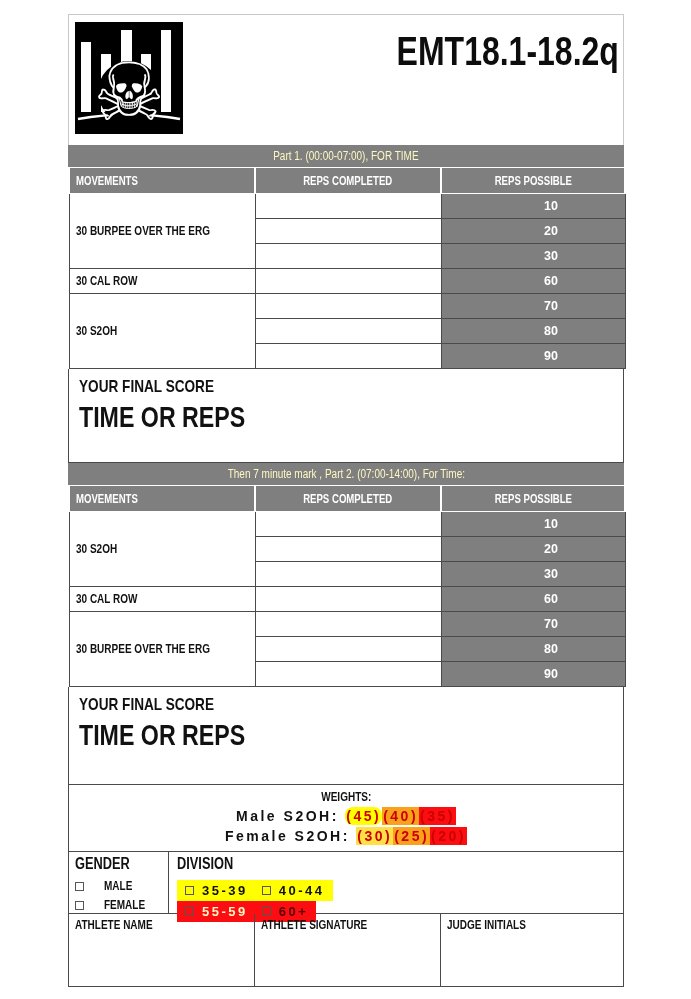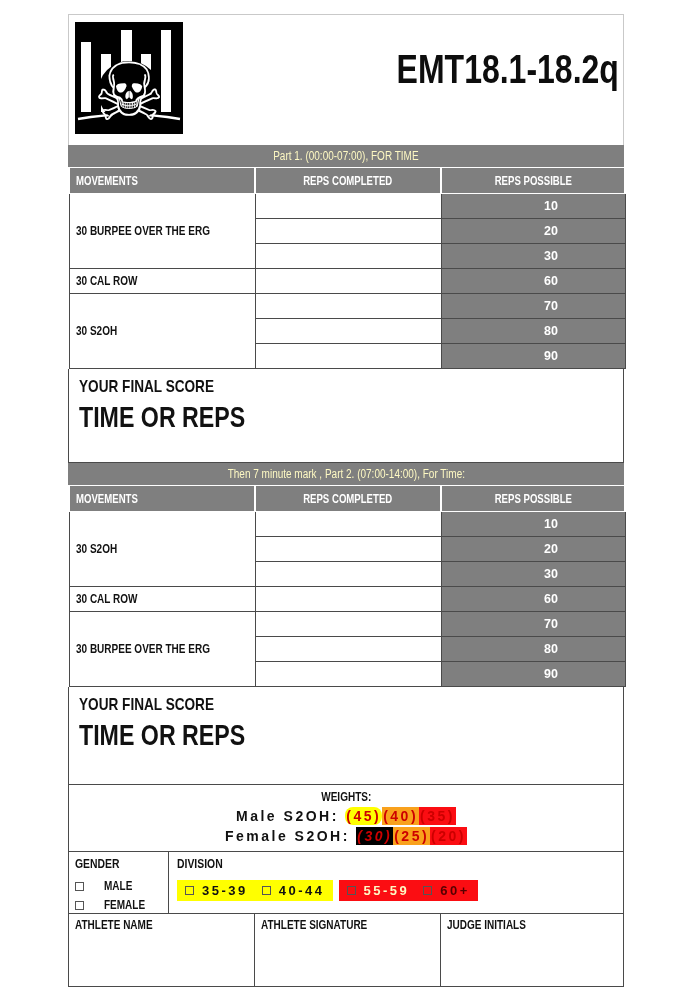--- a/index.html
+++ b/index.html
@@ -12,21 +12,21 @@
 
   
   .cx{display:inline-block;white-space:nowrap;transform:scaleX(0.8);}
   .cx-l{transform-origin:left center;}
   .cx-c{transform-origin:center center;}
   .cx-r{transform-origin:right center;}
 
   
   .hdr{height:131px;border:1px solid #c9c9c9;border-bottom:none;position:relative;box-sizing:border-box;}
   .logo{position:absolute;left:6px;top:7px;}
-  .titles{position:absolute;right:4px;top:28px;text-align:right;}
+  .titles{position:absolute;right:4px;top:10px;text-align:right;}
   .t{font-weight:bold;font-size:40px;line-height:52px;color:#0d0d0d;}
 
   
   .banner{
     background:var(--gray,#7f7f7f);color:#fef9c3;height:22px;line-height:22px;
     text-align:center;font-size:12.5px;font-weight:normal;
   }
 
   
   table.mtable{width:556px;border-collapse:collapse;table-layout:fixed;}
@@ -50,25 +50,25 @@
 
   
   .weights{border:1px solid #4a4a4a;border-top:none;text-align:center;padding:5px 0 6px;}
   .w-title{font-size:12.5px;font-weight:bold;line-height:15px;}
   .w-row{font-size:14px;font-weight:bold;letter-spacing:2.5px;line-height:17px;margin-top:3px;}
   .w-val{padding:1px 1px;font-weight:bold;}
 
   
   .gd-row{display:flex;border:1px solid #4a4a4a;border-top:none;height:61px;box-sizing:content-box;}
   .gender{width:100px;border-right:1px solid #4a4a4a;padding:4px 0 0 6px;box-sizing:border-box;}
-  .cell-lbl{font-size:13px;font-weight:bold;line-height:15px;}
+  .cell-lbl{font-size:16px;font-weight:bold;line-height:15px;}
   .g-opt{display:flex;align-items:center;gap:20px;margin-top:5px;font-size:12.5px;font-weight:bold;}
   .g-opt:first-of-type{margin-top:8px;}
   .division{flex:1;padding:4px 0 0 8px;}
-  .d-opts{display:flex;align-items:flex-start;margin-top:9px;}
+  .d-opts{display:flex;align-items:flex-start;margin-top:9px;flex-direction:column;}
   .d-group{display:flex;align-items:center;padding:3px 8px;margin-right:6px;}
   .d-opt{display:flex;align-items:center;margin-right:14px;}
   .d-opt:last-child{margin-right:0;}
   .d-lbl{font-size:13px;font-weight:bold;letter-spacing:2.5px;margin-left:8px;}
   .cb{width:7px;height:7px;border:1px solid #555;display:inline-block;background:transparent;flex:none;}
 
   
   .footer{display:flex;border:1px solid #4a4a4a;border-top:none;height:72px;box-sizing:content-box;}
   .f-cell{width:186px;border-right:1px solid #4a4a4a;padding:4px 0 0 6px;box-sizing:border-box;font-size:12.5px;font-weight:bold;}
   .f-cell:last-child{border-right:none;flex:1;}
@@ -210,21 +210,21 @@
   </section>
 
   <div class="weights">
     <div class="w-title"><span class="cx cx-c">WEIGHTS:</span></div>
     <div class="w-row">
       <span>Male S2OH:</span>
       <span class="w-vals"><span class="w-val" style="background: rgb(255, 255, 0); color: rgb(204, 0, 0); border-radius: 8px;">(45)</span><span class="w-val" style="background: rgb(249, 161, 28); color: rgb(204, 0, 0);">(40)</span><span class="w-val" style="background: rgb(251, 13, 18); color: rgb(204, 0, 0);">(35)</span></span>
     </div>
     <div class="w-row">
       <span>Female S2OH:</span>
-      <span class="w-vals"><span class="w-val" style="background: #000000; color: rgb(204, 0, 0); font-style: italic;">(30)</span><span class="w-val" style="background: rgb(249, 161, 28); color: rgb(204, 0, 0);">(25)</span><span class="w-val" style="background: rgb(251, 13, 18); color: rgb(204, 0, 0);">(20)</span></span>
+      <span class="w-vals"><span class="w-val" style="background: #fde047; color: rgb(204, 0, 0);">(30)</span><span class="w-val" style="background: rgb(249, 161, 28); color: rgb(204, 0, 0);">(25)</span><span class="w-val" style="background: rgb(251, 13, 18); color: rgb(204, 0, 0);">(20)</span></span>
     </div>
   </div>
 
   <div class="gd-row">
     <div class="gender">
       <div class="cell-lbl"><span class="cx cx-l">GENDER</span></div>
       <div>
           <div class="g-opt">
             <span class="cb"></span>
             <span class="cx cx-l">MALE</span>

